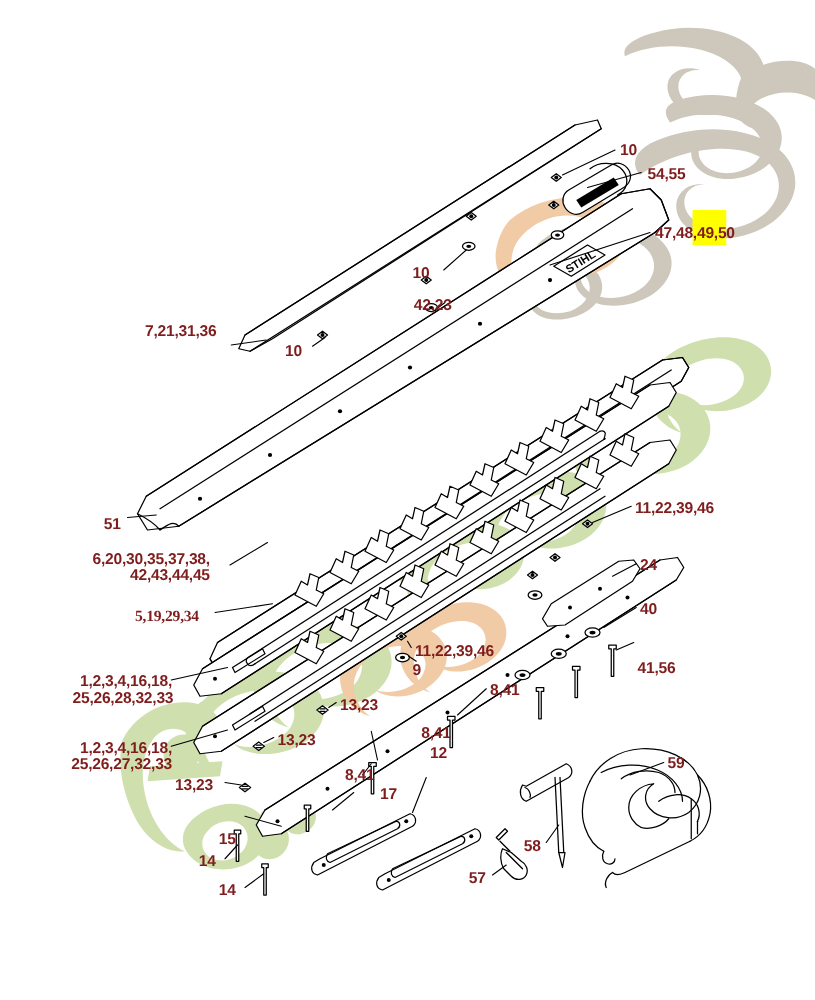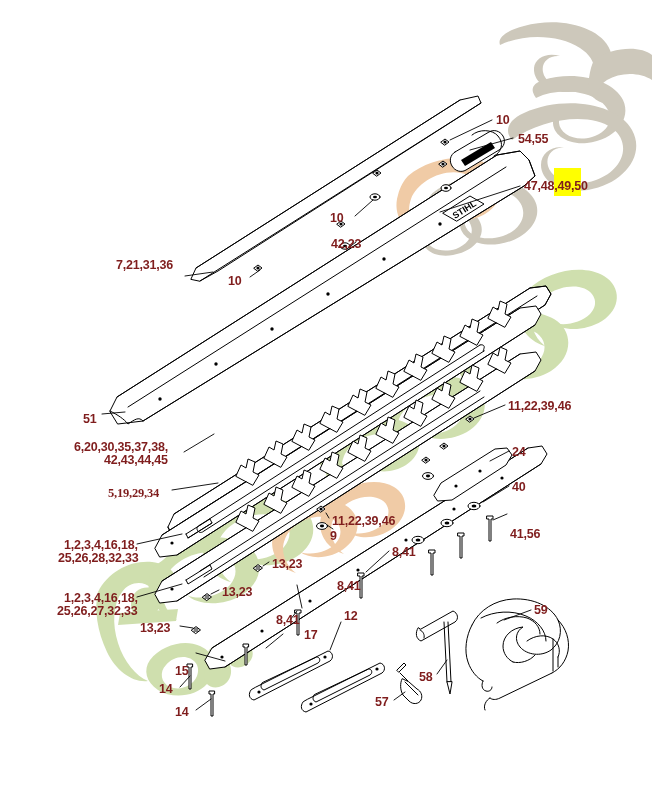--- a/index.html
+++ b/index.html
@@ -388,21 +388,21 @@
       <div class="lbl" style="left: 510px; top: 512px; margin-top: 16px;">41,56</div>
       <div class="lbl" style="left: 332px; top: 515px;">11,22,39,46</div>
       <div class="lbl" style="left: 330px; top: 530px;">9</div>
       <div class="lbl" style="left: 392px; top: 546px;">8,41</div>
       <div class="lbl" style="left: 272px; top: 558px;">13,23</div>
       <div class="lbl" style="left: 222px; top: 586px;">13,23</div>
       <div class="lbl" style="left: 337px; top: 580px;">8,41</div>
       <div class="lbl" style="left: 140px; top: 622px;">13,23</div>
       <div class="lbl" style="left: 276px; top: 614px;">8,41</div>
       <div class="lbl" style="left: 272px; top: 629px; margin-left: 32px;">17</div>
-      <div class="lbl" style="left: 344px; top: 610px;">12</div>
+      <div class="lbl" style="left: 344px; top: 596px;">12</div>
       <div class="lbl" style="left: 175px; top: 649px; margin-top: 16px;">15</div>
       <div class="lbl" style="left: 159px; top: 683px;">14</div>
       <div class="lbl" style="left: 175px; top: 706px;">14</div>
       <div class="lbl" style="left: 534px; top: 604px;">59</div>
       <div class="lbl" style="left: 419px; top: 671px;">58</div>
       <div class="lbl" style="left: 375px; top: 696px;">57</div>
     </div>
 
 </div>
 

